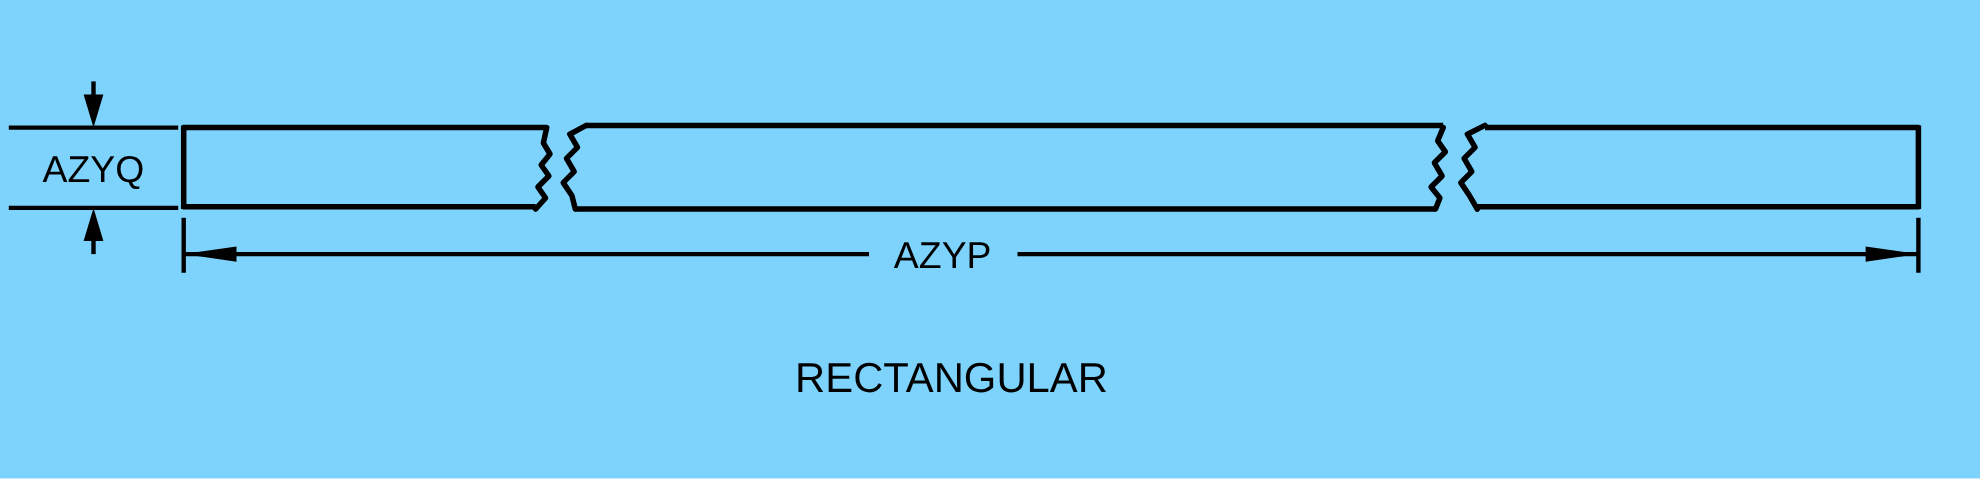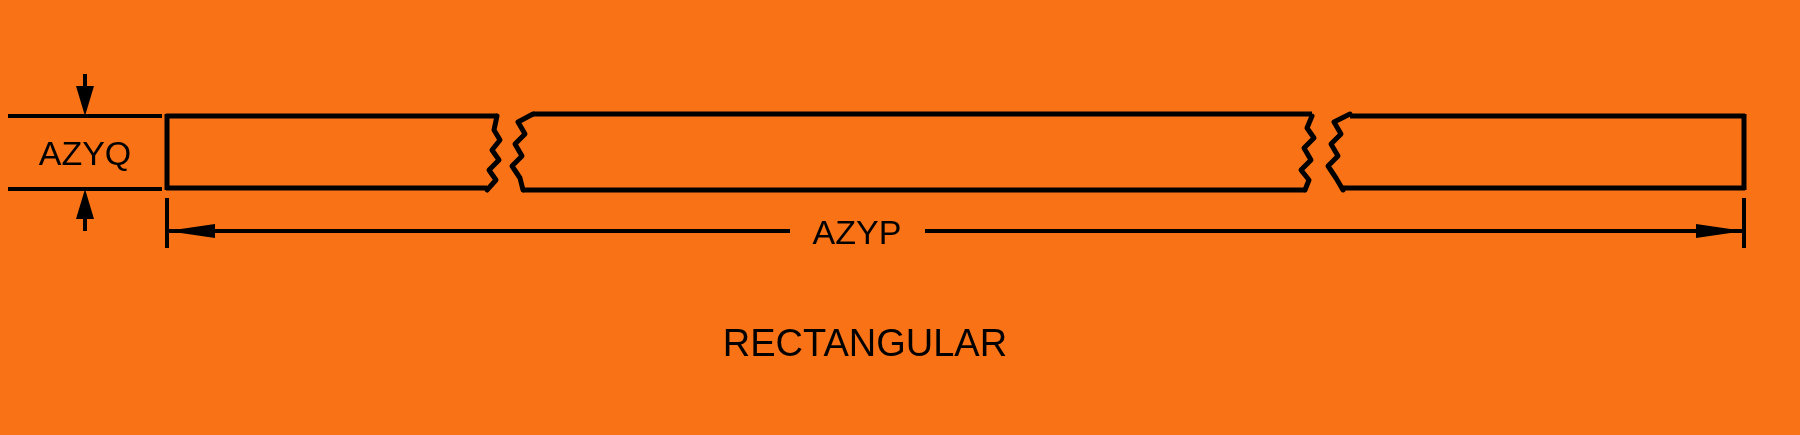--- a/index.html
+++ b/index.html
@@ -7,21 +7,21 @@
     padding: 0;
     background: #ffffff;
   }
   body {
     font-family: "Liberation Sans", sans-serif;
   }
   #sheet {
     position: relative;
     width: 1800px;
     height: 435px;
-    background: #f97316;
+    background: #7dd3fc;
     overflow: hidden;
   }
   #sheet svg {
     position: absolute;
     top: 0;
     left: 0;
     width: 1800px;
     height: 435px;
     display: block;
   }

